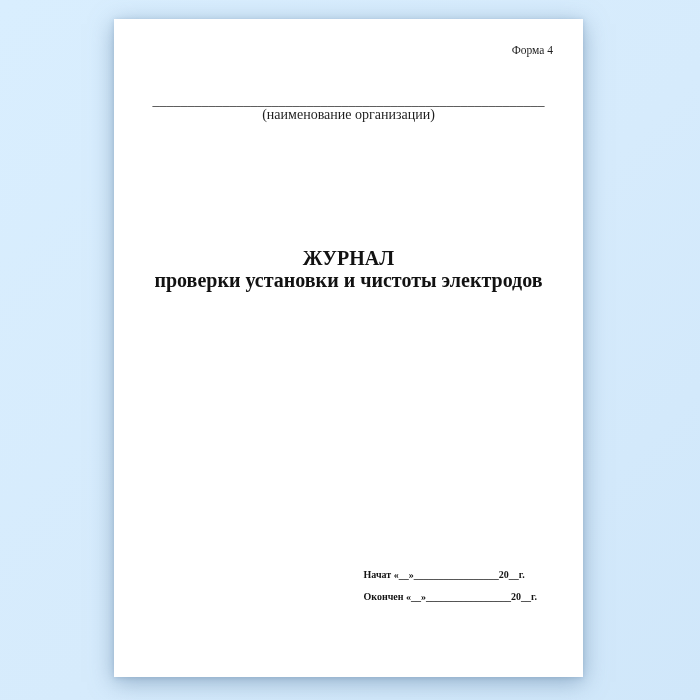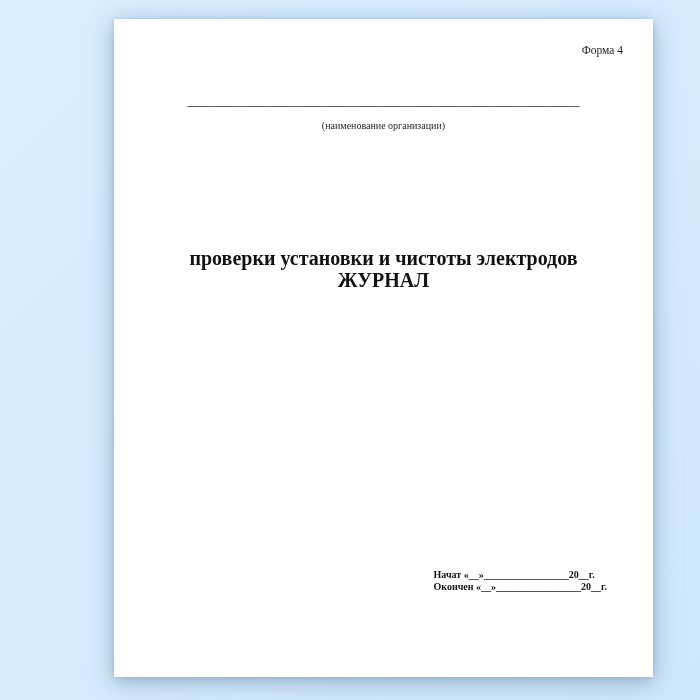--- a/index.html
+++ b/index.html
@@ -11,21 +11,21 @@
   .scene {
     position: relative;
     width: 700px;
     height: 700px;
     background: linear-gradient(135deg, #d9eefe 0%, #d6ebfc 55%, #d0e7fa 100%);
   }
   .page {
     position: absolute;
     left: 114px;
     top: 19px;
-    width: 539px;
+    width: 469px;
     height: 658px;
     background: #ffffff;
     box-shadow: 0 5px 22px rgba(104, 137, 170, 0.60),
                 0 1px 5px rgba(104, 137, 170, 0.30);
   }
   .form-label {
     position: absolute;
     top: 25px;
     right: 30px;
     font-size: 11.5px;
@@ -38,23 +38,23 @@
     right: 0;
     text-align: center;
   }
   .org-line {
     font-size: 14px;
     line-height: 12px;
     color: #2a2a2a;
     white-space: nowrap;
   }
   .org-caption {
-    font-size: 10px;
+    font-size: 14px;
     line-height: 11px;
-    margin-top: 13px;
+    margin-top: 2px;
     color: #1f1f1f;
   }
   .title-block {
     position: absolute;
     top: 228px;
     left: 0;
     right: 0;
     text-align: center;
     font-weight: bold;
     font-size: 20px;
@@ -65,38 +65,39 @@
     position: absolute;
     top: 550px;
     right: 46px;
     font-weight: bold;
     font-size: 10px;
     line-height: 12px;
     color: #141414;
     white-space: nowrap;
   }
   .date-line + .date-line {
+    margin-top: 10px;
   }
 </style>
 </head>
 <body>
 
 <div class="scene">
   <div class="page">
 
     <div class="form-label">Форма 4</div>
 
     <div class="org-block">
       <div class="org-line">________________________________________________________</div>
       <div class="org-caption">(наименование организации)</div>
     </div>
 
     <div class="title-block">
+      <div>ЖУРНАЛ</div>
       <div>проверки установки и чистоты электродов</div>
-      <div>ЖУРНАЛ</div>
     </div>
 
     <div class="dates-block">
       <div class="date-line">Начат «__»_________________20__г.</div>
       <div class="date-line">Окончен «__»_________________20__г.</div>
     </div>
 
   </div>
 </div>
 

